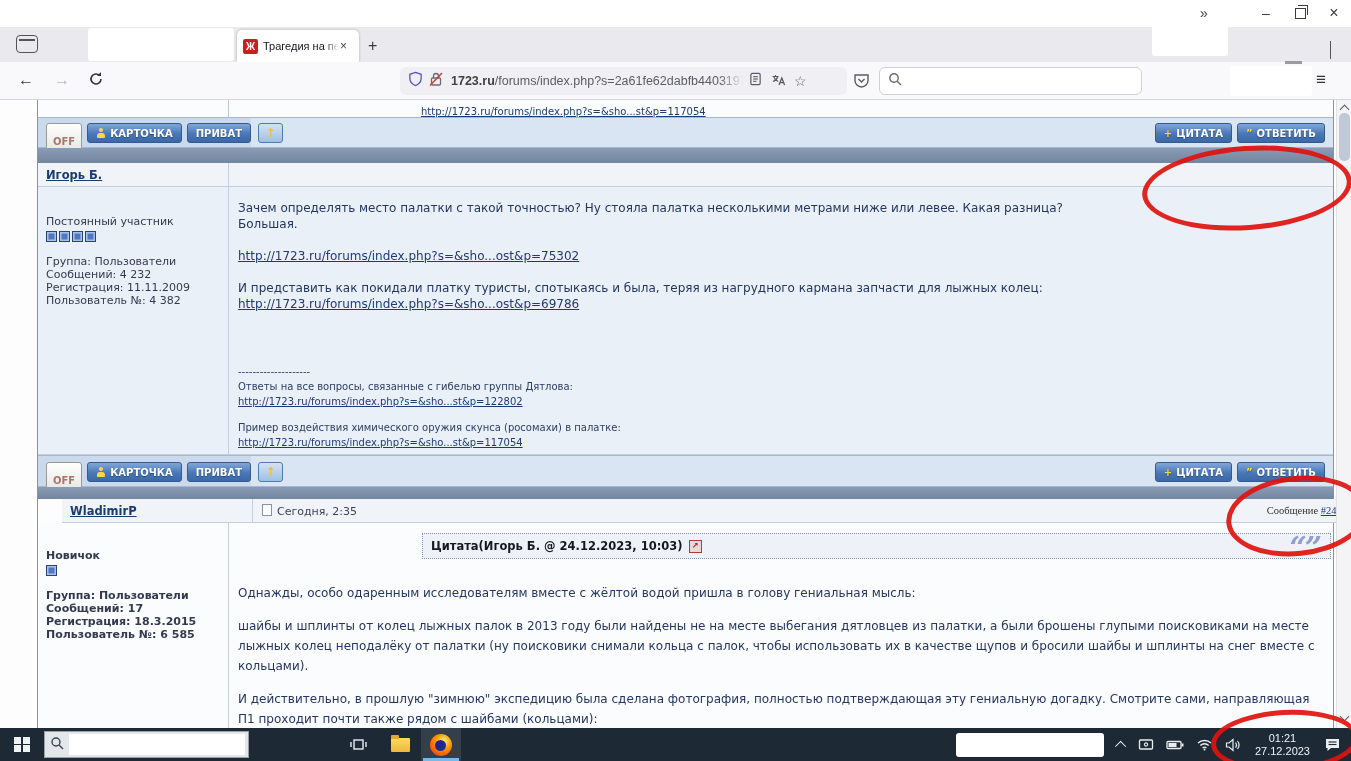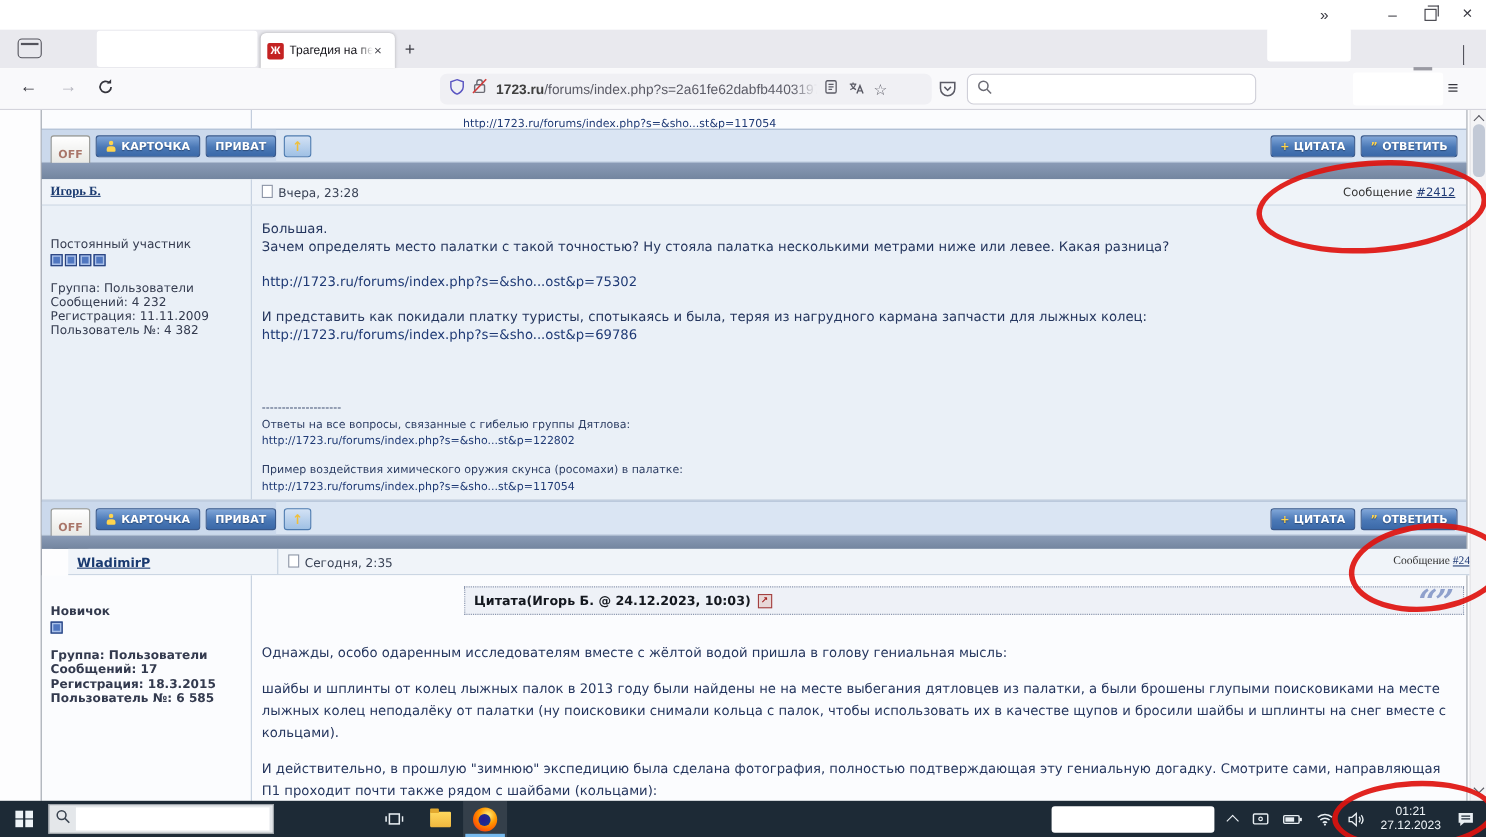--- a/index.html
+++ b/index.html
@@ -62,21 +62,21 @@
   .uname{font-size:11.5px;font-weight:bold;color:#1a3a70;text-decoration:underline;}
   .dateic{display:inline-block;width:8px;height:10px;border:1px solid #8a93a5;background:#fff;margin-right:5px;vertical-align:-1px;}
   .hdate{font-size:11px;color:#3a4356;}
   .msgno{font-size:10.5px;color:#333;}
   .msgno span{color:#1f3a75;text-decoration:underline;}
   .pbody1{background:#eaf0f7;border-bottom:1px solid #c3cfde;}
   .pbody2{background:#fbfcfe;}
   .ptext{font-size:12px;color:#25365e;}
   .ptext .ln{line-height:16px;white-space:nowrap;}
   .ptext .gap{height:16px;}
-  .lnk{color:#1f3a75;cursor:pointer;}
+  .lnk{color:#1f3a75;text-decoration:underline;cursor:pointer;}
   .sig{font-size:10px;color:#2c3d63;}
   .sig .ln{line-height:15px;}
   .sig .gap{height:11px;}
   .uinfo{font-size:11px;color:#333a4e;line-height:13px;}
   .uinfo .ln{line-height:13px;}
   .pip{display:inline-block;width:9px;height:9px;background:#5077c0;border:1px solid #29427c;
        box-shadow:inset 0 0 0 1.5px #a9c0e8;margin-right:2px;}
   .qhead{position:relative;margin-left:193px;margin-right:2px;height:26px;background:#eef1f7;
        border:1px dotted #8b96ad;box-sizing:border-box;display:flex;align-items:center;padding:0 8px;}
   .qtitle{font-size:11.5px;font-weight:bold;color:#14181f;}
@@ -230,46 +230,42 @@
           <span class="bluebtn">
               <span style="color:#ffd44d;">”</span>
               <span>ОТВЕТИТЬ</span>
             </span>
         </div>
       </div>
 
       <div class="frow sep" style="height:15px;"></div>
 
       <div class="frow headrow" style="height:24px;">
-        <div class="usercol" style="border-right-color:#c3cfde;font-family:Liberation Serif, serif;">
+        <div class="usercol" style="border-right-color:#c3cfde;">
           <span class="uname" style="position:absolute;left:8px;top:5px;">Игорь Б.</span>
-        </div>
-        <div class="bodycol">
-          <span style="position:absolute;left:9px;top:5px;" class="hdate"><span class="dateic"></span><span>Вчера, 23:28</span></span>
-          <span class="msgno" style="position:absolute;right:10px;top:6px;"><span style="color:#333;text-decoration:none;">Сообщение</span>&nbsp;<span>#2412</span></span>
         </div>
       </div>
 
       <div class="frow pbody1" style="height:268px;">
         <div class="usercol" style="border-right-color:#c3cfde;">
           <div class="uinfo" style="position:absolute;left:8px;top:28px;width:175px;">
             <div>Постоянный участник</div>
             <div style="margin:3px 0 10px;"><span class="pip"></span><span class="pip"></span><span class="pip"></span><span class="pip"></span></div>
             <div class="uinfo">
                 <div class="ln"><span>Группа: Пользователи</span></div>
                 <div class="ln"><span>Сообщений: 4 232</span></div>
                 <div class="ln"><span>Регистрация: 11.11.2009</span></div>
                 <div class="ln"><span>Пользователь №: 4 382</span></div>
               </div>
           </div>
         </div>
         <div class="bodycol">
           <div class="ptext" style="position:absolute;left:9px;top:13px;right:10px;">
+              <div class="ln"><span>Зачем определять место палатки с такой точностью? Ну стояла палатка несколькими метрами ниже или левее. Какая разница?</span></div>
               <div class="ln"><span>Большая.</span></div>
-              <div class="ln"><span>Зачем определять место палатки с такой точностью? Ну стояла палатка несколькими метрами ниже или левее. Какая разница?</span></div>
               <div class="gap"></div>
               <div class="ln"><span class="lnk">http://1723.ru/forums/index.php?s=&amp;sho...ost&amp;p=75302</span></div>
               <div class="gap"></div>
               <div class="ln"><span>И представить как покидали платку туристы, спотыкаясь и была, теряя из нагрудного кармана запчасти для лыжных колец:</span></div>
               <div class="ln"><span class="lnk">http://1723.ru/forums/index.php?s=&amp;sho...ost&amp;p=69786</span></div>
             </div>
           <div class="sig" style="position:absolute;left:9px;top:177px;right:10px;">
               <div class="ln"><span>--------------------</span></div>
               <div class="ln"><span>Ответы на все вопросы, связанные с гибелью группы Дятлова:</span></div>
               <div class="ln"><span class="lnk">http://1723.ru/forums/index.php?s=&amp;sho...st&amp;p=122802</span></div>

